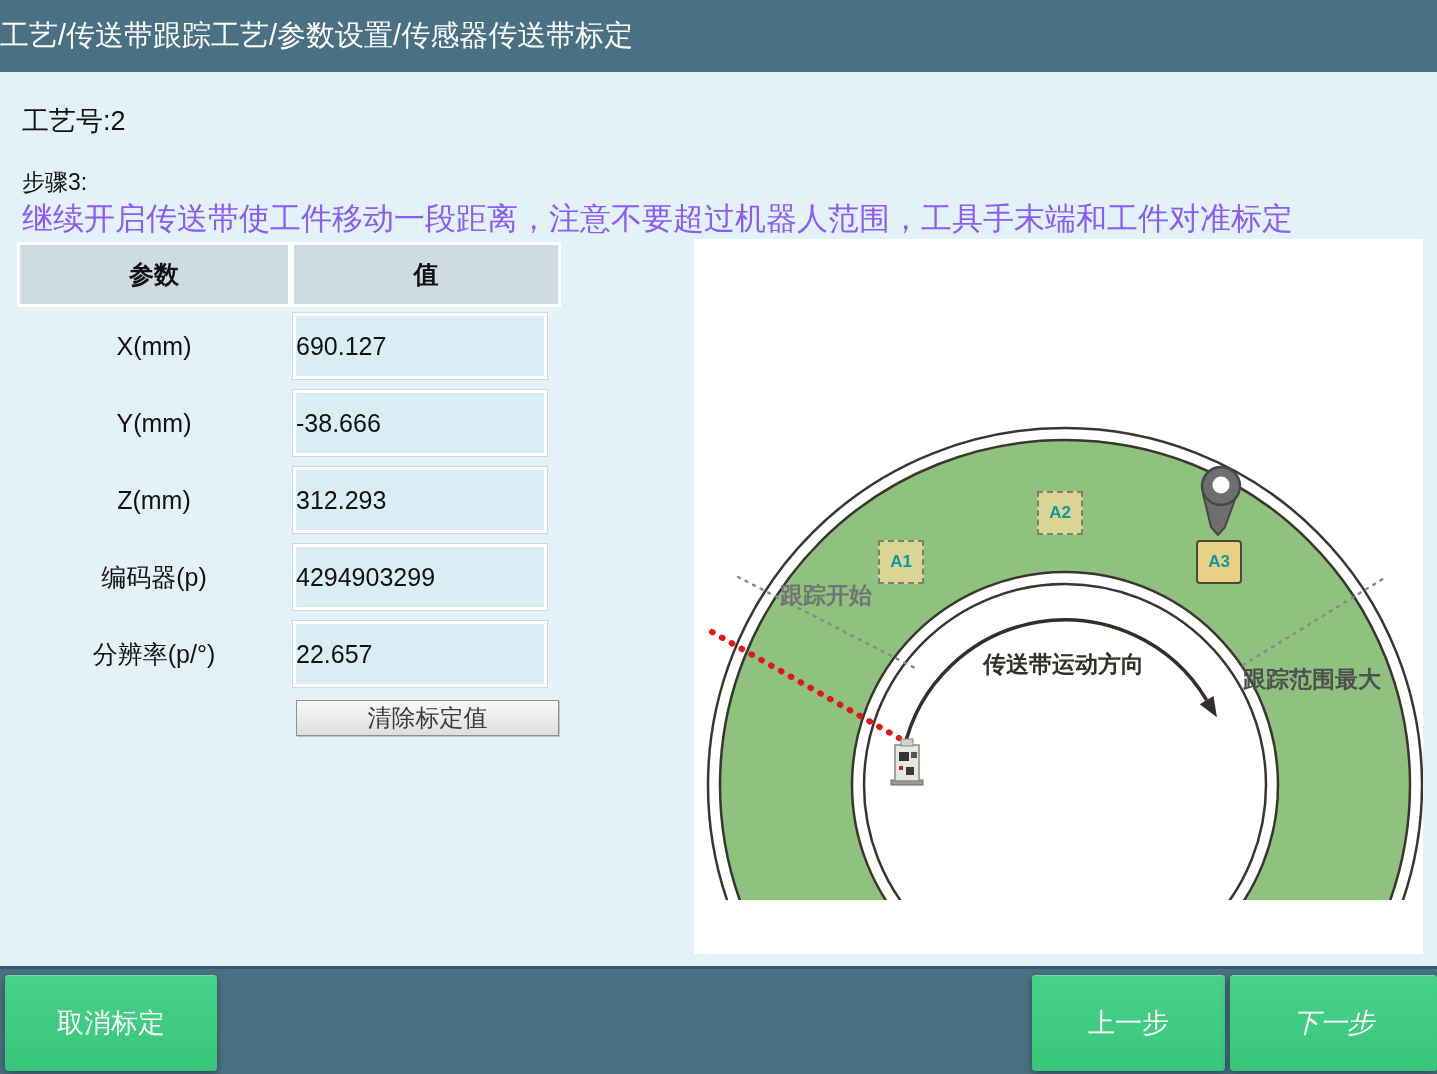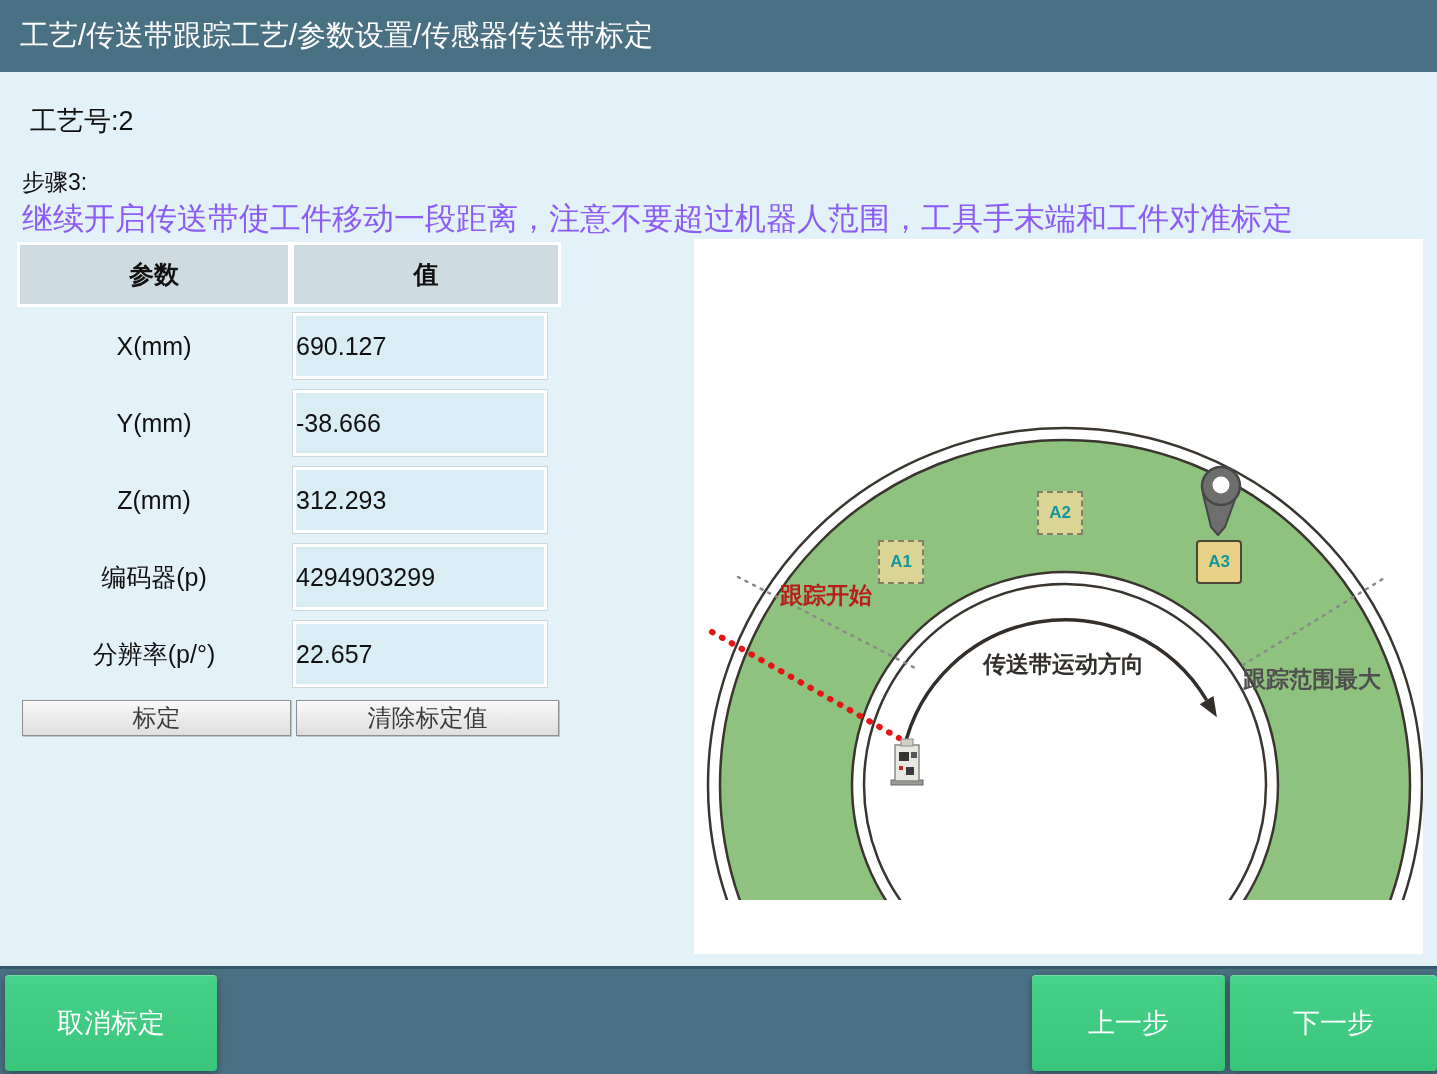--- a/index.html
+++ b/index.html
@@ -1,24 +1,24 @@
 <!DOCTYPE html>
 <html><head>
 <meta charset="utf-8">
 <style>
   html,body{margin:0;padding:0;}
   body{font-family:"Liberation Sans","DejaVu Sans",sans-serif;-webkit-font-smoothing:antialiased;}
   .stage{position:relative;width:1437px;height:1074px;background:#e3f1f8;overflow:hidden;}
 
   
   .topbar{position:absolute;left:0;top:0;width:1437px;height:72px;background:#4a7183;
-          display:flex;align-items:center;color:#fff;font-size:29px;padding-left:20px;box-sizing:border-box;}
+          display:flex;align-items:center;color:#fff;font-size:29px;padding-left:0;box-sizing:border-box;}
 
   
-  .proc-no{position:absolute;left:30px;top:103px;font-size:27px;color:#111;}
+  .proc-no{position:absolute;left:22px;top:103px;font-size:27px;color:#111;}
   .step-title{position:absolute;left:22px;top:167px;font-size:23px;color:#111;}
   .step-instr{position:absolute;left:22px;top:198px;font-size:31px;color:#8b5cf6;white-space:nowrap;}
 
   
   .th{position:absolute;top:242px;height:59px;background:#cedbe1;border:3px solid #ffffff;
       display:flex;align-items:center;justify-content:center;font-size:25px;font-weight:bold;color:#111;box-sizing:content-box;}
   .th-param{left:17px;width:268px;}
   .th-value{left:291px;width:264px;}
   .row-label{position:absolute;left:20px;width:268px;height:66px;display:flex;align-items:center;justify-content:center;
              font-size:25px;color:#111;}
@@ -30,37 +30,37 @@
   .winbtn{position:absolute;top:700px;height:36px;background:linear-gradient(180deg,#f9f9f9,#dedede);
           border:1px solid #8f8f8f;box-shadow:inset 0 1px 0 rgba(255,255,255,.85),1px 1px 0 rgba(0,0,0,.18);
           display:flex;align-items:center;justify-content:center;font-size:24px;color:#3c3c3c;box-sizing:border-box;cursor:pointer;}
   .btn-calib{left:22px;width:269px;}
   .btn-clear{left:296px;width:263px;}
 
   
   .panel{position:absolute;left:694px;top:239px;width:729px;height:715px;background:#ffffff;}
   .panel svg{position:absolute;left:0;top:0;}
   .dlabel{position:absolute;font-weight:bold;white-space:nowrap;}
-  .lbl-start{left:86px;top:341px;font-size:23px;color:#b91c1c;}
+  .lbl-start{left:86px;top:341px;font-size:23px;color:#737373;}
   .lbl-dir{left:289px;top:410px;font-size:23px;color:#33302b;}
   .lbl-range{left:549px;top:425px;font-size:23px;color:#4f4f4f;}
   .abox{position:absolute;width:46px;height:44px;display:flex;align-items:center;justify-content:center;
         font-size:17px;font-weight:bold;color:#12979e;box-sizing:border-box;}
   .abox-dashed{border:2px dashed #80806a;background:#dbd595;}
   .a1{left:184px;top:301px;} .a2{left:343px;top:252px;}
   .a3{left:502px;top:301px;border:2px solid #4c4839;background:#e7d185;border-radius:4px;}
 
   
   .bottombar{position:absolute;left:0;top:966px;width:1437px;height:108px;background:#4a7183;border-top:3px solid #35596a;box-sizing:border-box;}
   .greenbtn{position:absolute;top:6px;height:96px;background:linear-gradient(180deg,#48d189,#38c67a);
             border-radius:4px;display:flex;align-items:center;justify-content:center;color:#fff;font-size:27px;
             box-shadow:0 3px 8px rgba(0,0,0,.35), inset 0 1px 0 rgba(255,255,255,.25);cursor:pointer;}
   .btn-cancel{left:5px;width:212px;}
   .btn-prev{left:1032px;width:193px;}
-  .btn-next{left:1230px;width:207px;}
+  .btn-next{left:1230px;width:207px;font-style:italic;}
 </style>
 </head>
 <body>
 
 <div class="stage">
 
   <div class="topbar">
     <span>工艺/传送带跟踪工艺/参数设置/传感器传送带标定</span>
   </div>
 
@@ -79,21 +79,20 @@
 
   <div class="row-label r2">Z(mm)</div>
   <div class="val-box r2">312.293</div>
 
   <div class="row-label r3">编码器(p)</div>
   <div class="val-box r3">4294903299</div>
 
   <div class="row-label r4">分辨率(p/°)</div>
   <div class="val-box r4">22.657</div>
 
-  <div class="winbtn btn-calib">标定</div>
   <div class="winbtn btn-clear">清除标定值</div>
 
   <div class="panel">
     <svg width="729" height="715" viewBox="0 0 729 715">
       <defs>
         <clipPath id="cut">
             <rect x="0" y="0" width="729" height="661"></rect>
           </clipPath>
       </defs>
       <g clip-path="url(#cut)">

